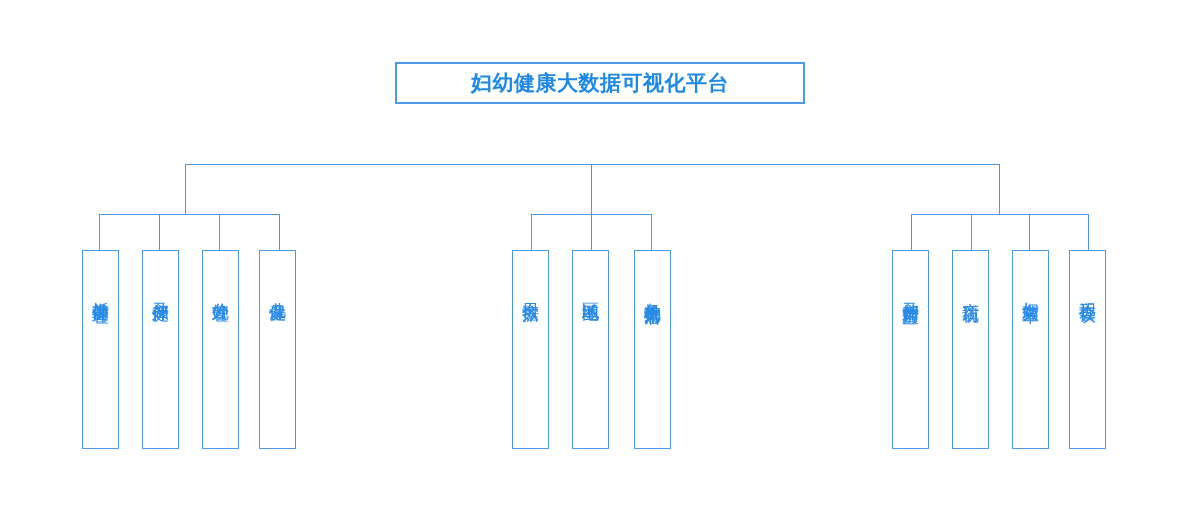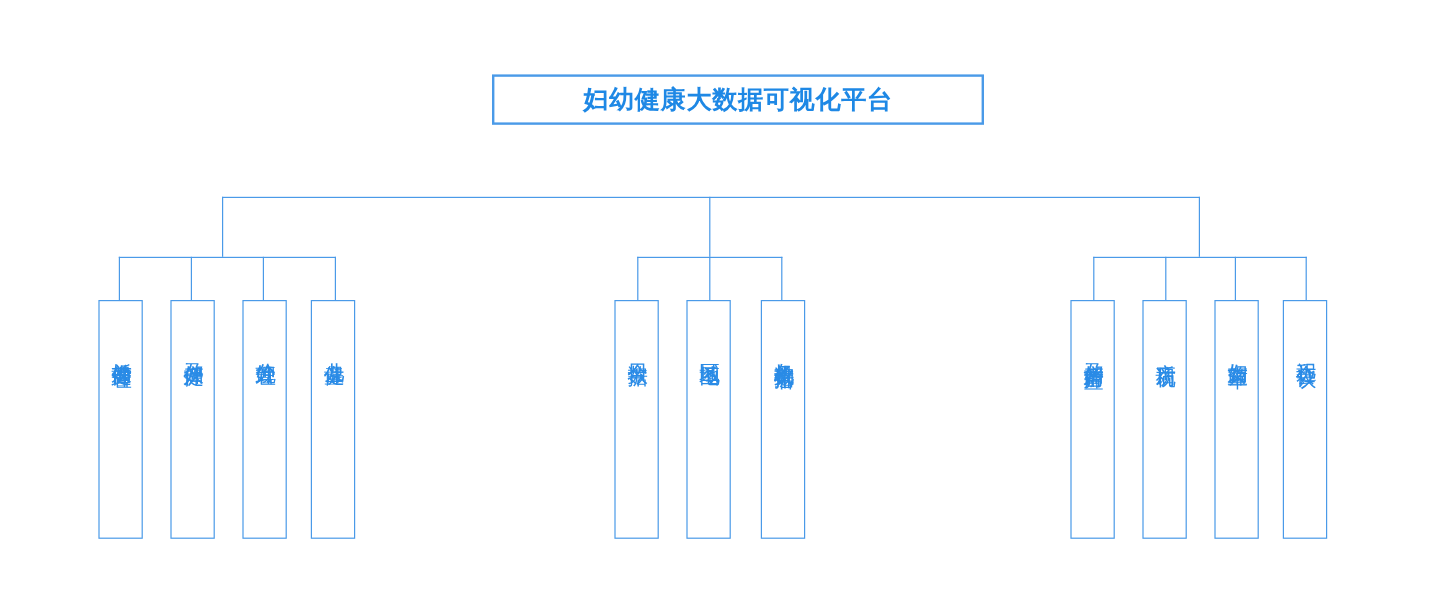--- a/index.html
+++ b/index.html
@@ -1,18 +1,18 @@
 <!DOCTYPE html>
 <html><head>
 <meta charset="utf-8">
 <style>
   html, body { margin:0; padding:0; background:#ffffff; }
   body { width:1200px; height:507px; position:relative; overflow:hidden;
          font-family:"DejaVu Sans","Liberation Sans",sans-serif; }
-  .title-box { position:absolute; left:410px; top:62px; width:410px; height:42px;
+  .title-box { position:absolute; left:395px; top:62px; width:410px; height:42px;
                border:2px solid #4a9ae8; box-sizing:border-box;
                display:flex; align-items:center; justify-content:center;
                color:#1e88e5; font-size:21px; font-weight:bold; letter-spacing:0.5px; }
   .line { position:absolute; background:#4a9ae8; }
   .h { height:1px; }
   .v { width:1px; }
   .leaf { position:absolute; top:250px; width:37px; height:199px;
           border:1px solid #4a9ae8; box-sizing:border-box;
           display:flex; justify-content:center; padding-top:38px; }
   .leaf-text { writing-mode:vertical-rl; text-orientation:upright;

